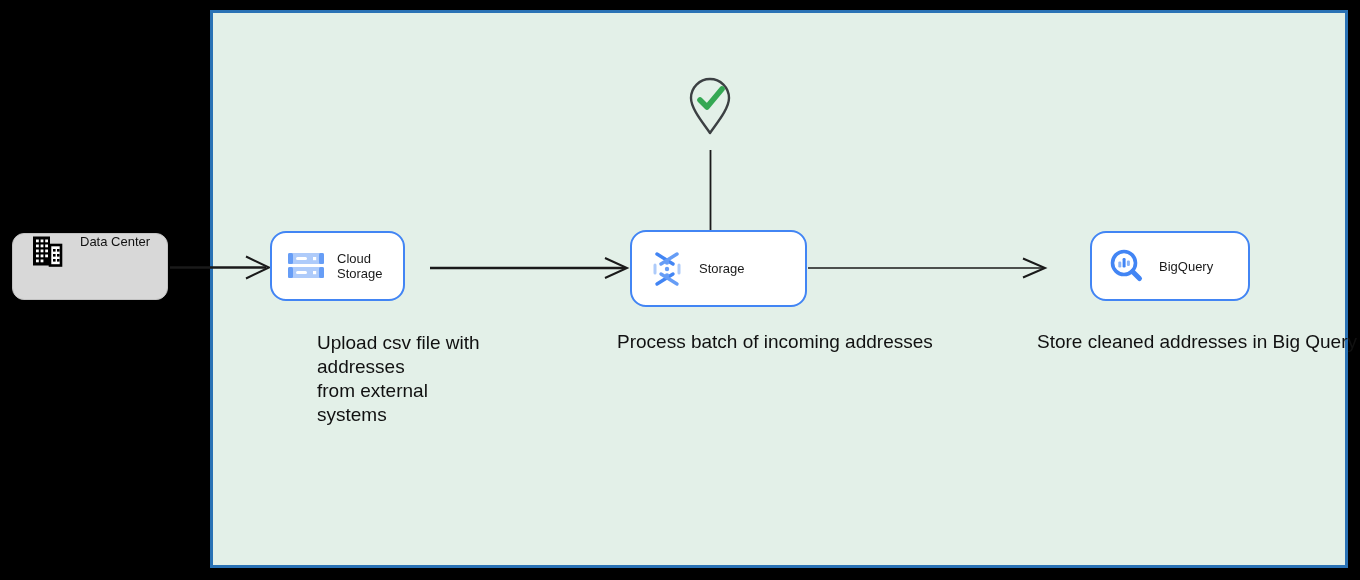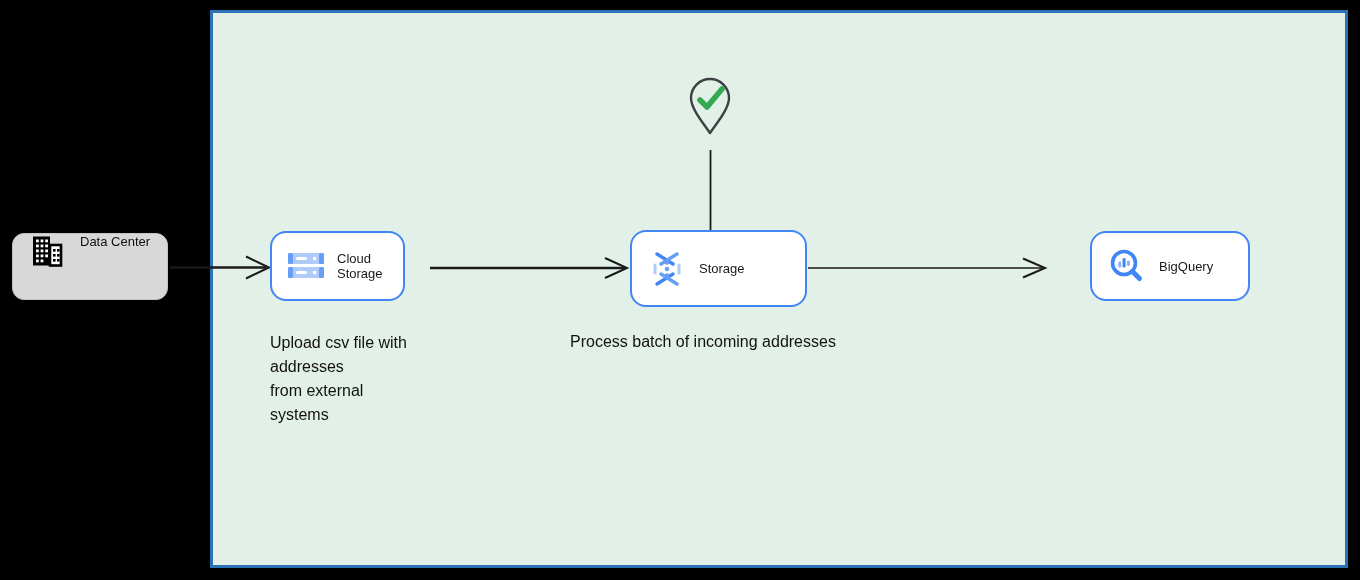--- a/index.html
+++ b/index.html
@@ -21,22 +21,23 @@
   #node-cloud-storage { left:270px; top:231px; width:135px; height:70px; }
   #node-dataflow     { left:630px; top:230px; width:177px; height:77px; }
   #node-bigquery     { left:1050px; top:231px; width:160px; height:70px;margin-left:40px; }
   .dc-box {
     position:absolute; left:12px; top:233px; width:156px; height:67px;
     box-sizing:border-box; background:#d8d8d8; border:1px solid #c2c2c2;
     border-radius:12px; display:flex; align-items:flex-start; gap:16px;
     padding:0 8px 0 17px; color:#111; font-size:13px;
   }
   .caption {
-    position:absolute; font-size:16px; line-height:24px; color:#111;
+    position:absolute; font-size:19px; line-height:24px; color:#111;
     white-space:pre-line;
+    margin-left:47px;
   }
   #caption-0 { left:270px; top:331px; }
   #caption-1 { left:570px; top:330px;text-align:center; }
   #caption-2 { left:990px; top:330px; }
   .api-marker { position:absolute; left:687px; top:76px; width:46px; height:60px; }
   .api-label {
     position:absolute; left:750px; top:88px; font-size:18px; line-height:23px;
     color:#111; white-space:pre-line;
   }
   .icon { flex:0 0 auto; display:block; }
@@ -153,14 +154,15 @@
   <svg class="api-marker" viewBox="0 0 46 60">
     <path d="M23,57 C17,48 4,33 4,22 C4,11.5 12.5,3 23,3 C33.5,3 42,11.5 42,22 C42,33 29,48 23,57 Z" fill="none" stroke="#3c4043" stroke-width="2.4" stroke-linejoin="round"></path>
     <polyline points="13,24 20,31 35,13" fill="none" stroke="#34a853" stroke-width="5.6" stroke-linecap="round" stroke-linejoin="round"></polyline>
   </svg>
 
   <div class="caption" id="caption-0">Upload csv file with
 addresses
 from external
 systems</div>
   <div class="caption" id="caption-1">Process batch of incoming addresses</div>
+  <div class="caption" id="caption-2">Store cleaned addresses in Big Query</div>
 
 </div>
 
 </body></html>

